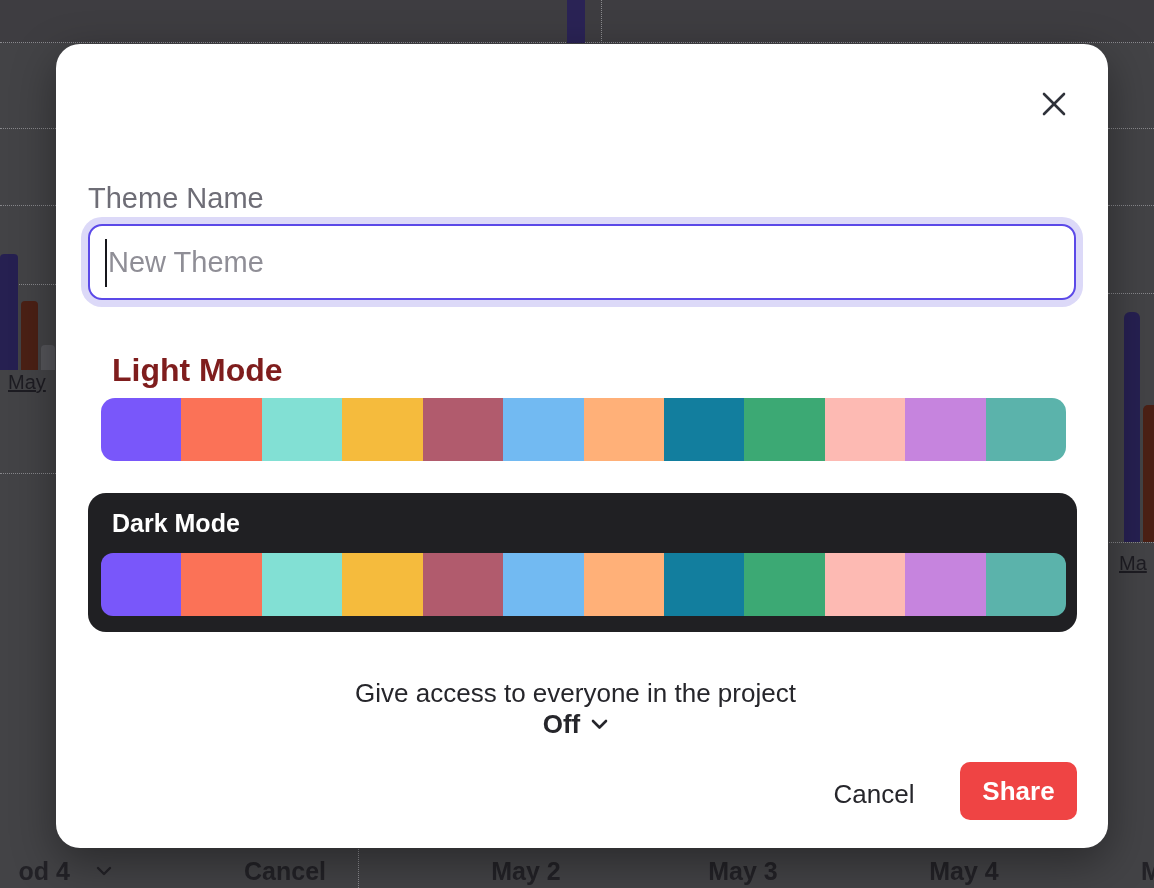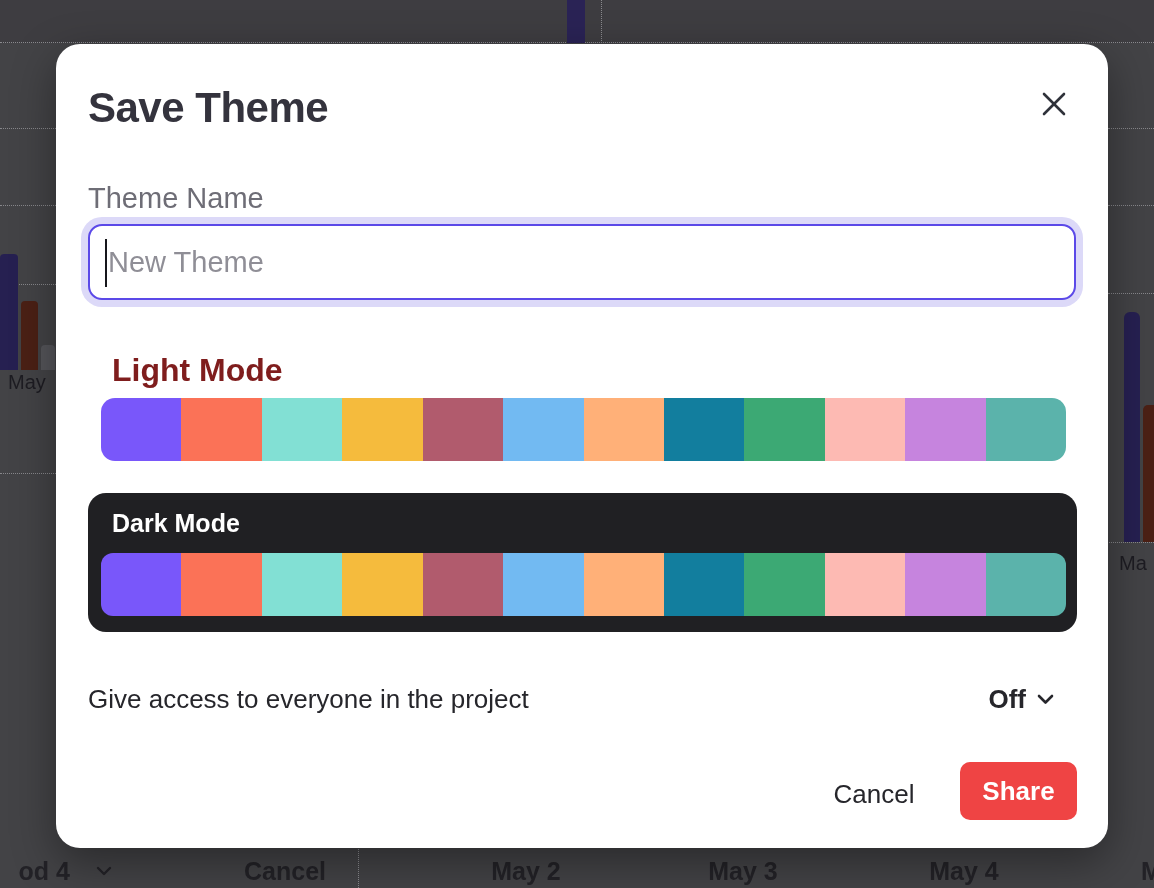--- a/index.html
+++ b/index.html
@@ -7,21 +7,21 @@
   body { font-family:"Liberation Sans", sans-serif; position:relative; background:#424245; }
 
   
   .backdrop { position:absolute; inset:0; background:#434346; }
   .top-strip { position:absolute; left:0; top:0; width:1154px; height:43px;
                background:#3e3d41; border-bottom:1px dotted #8a8a8e; }
   .top-bar { position:absolute; left:567px; top:0; width:18px; height:43px; background:#2a2355; }
   .vline { position:absolute; border-left:1px dotted #8a8a8e; }
   .gridline { position:absolute; border-top:1px dotted #87878b; height:0; }
   .bgbar { position:absolute; border-radius:4px 4px 0 0; }
-  .bg-label { position:absolute; color:#1d1c22; font-size:20px; font-weight:500; }
+  .bg-label { position:absolute; color:#1d1c22; font-size:20px; font-weight:500;text-decoration:underline; }
   .axis-label { position:absolute; top:857px; color:#232227; font-size:25px; font-weight:600; text-align:center; }
 
   
   .modal { position:absolute; left:56px; top:44px; width:1052px; height:804px;
            background:#ffffff; border-radius:24px; z-index:10;
            box-shadow:0 14px 44px rgba(0,0,0,.38); }
   .modal-title { position:absolute; left:32px; top:40px; font-size:42px; font-weight:800;
                  color:#34333d; letter-spacing:-0.5px; }
   .close-btn { position:absolute; left:976px; top:38px; width:44px; height:44px;
                display:flex; align-items:center; justify-content:center; cursor:pointer; }
@@ -35,22 +35,22 @@
 
   .section-heading { position:absolute; font-size:32px; font-weight:700; color:#7f1d1d; }
   .palette { position:absolute; display:flex; overflow:hidden; }
   .palette .swatch { flex:1 1 0; height:100%; }
   .light-palette { left:45px; top:354px; width:965px; height:63px; border-radius:14px; }
   .dark-panel { position:absolute; left:32px; top:449px; width:989px; height:139px;
                 background:#202023; border-radius:18px; }
   .dark-heading { position:absolute; left:24px; top:16px; font-size:25px; font-weight:700; color:#ffffff; }
   .dark-palette { left:13px; top:60px; width:965px; height:63px; border-radius:12px; }
 
-  .access-row { position:absolute; left:32px; right:54px; top:634px; height:42px;
-                display:flex; align-items:center; justify-content:space-between; }
+  .access-row { position:absolute; left:41px; right:54px; top:634px; height:42px;
+                display:flex; align-items:center; justify-content:space-between;flex-direction:column; }
   .access-text { font-size:26px; color:#26262b; }
   .off-group { display:flex; align-items:center; gap:11px; cursor:pointer; }
   .off-value { font-size:26px; font-weight:600; color:#26262b; }
 
   .cancel-btn { position:absolute; left:762px; top:730px; width:112px; height:40px;
                 font-size:26px; font-weight:400; color:#26262b; background:none; border:none;
                 cursor:pointer; font-family:"Liberation Sans", sans-serif; }
   .share-btn { position:absolute; left:904px; top:718px; width:117px; height:58px;
                background:#ef4444; border:none; border-radius:10px; color:#ffffff;
                font-size:26px; font-weight:700; cursor:pointer;
@@ -92,21 +92,20 @@
       </svg>
   </span>
   <span class="axis-label" style="left:225px; width:120px;">Cancel</span>
   <span class="axis-label" style="left:466px; width:120px;">May 2</span>
   <span class="axis-label" style="left:683px; width:120px;">May 3</span>
   <span class="axis-label" style="left:904px; width:120px;">May 4</span>
   <span class="axis-label" style="left:1141px; width:20px; text-align:left;">M</span>
 </div>
 
 <div class="modal">
-  <h1 class="modal-title">Save Theme</h1>
 
   <div class="close-btn">
     <span>
       <svg width="26" height="26" viewBox="0 0 26 26">
         <line x1="3" y1="3" x2="23" y2="23" stroke="#2f323a" stroke-width="2.6" stroke-linecap="round"></line>
         <line x1="23" y1="3" x2="3" y2="23" stroke="#2f323a" stroke-width="2.6" stroke-linecap="round"></line>
       </svg>
     </span>
   </div>
 

